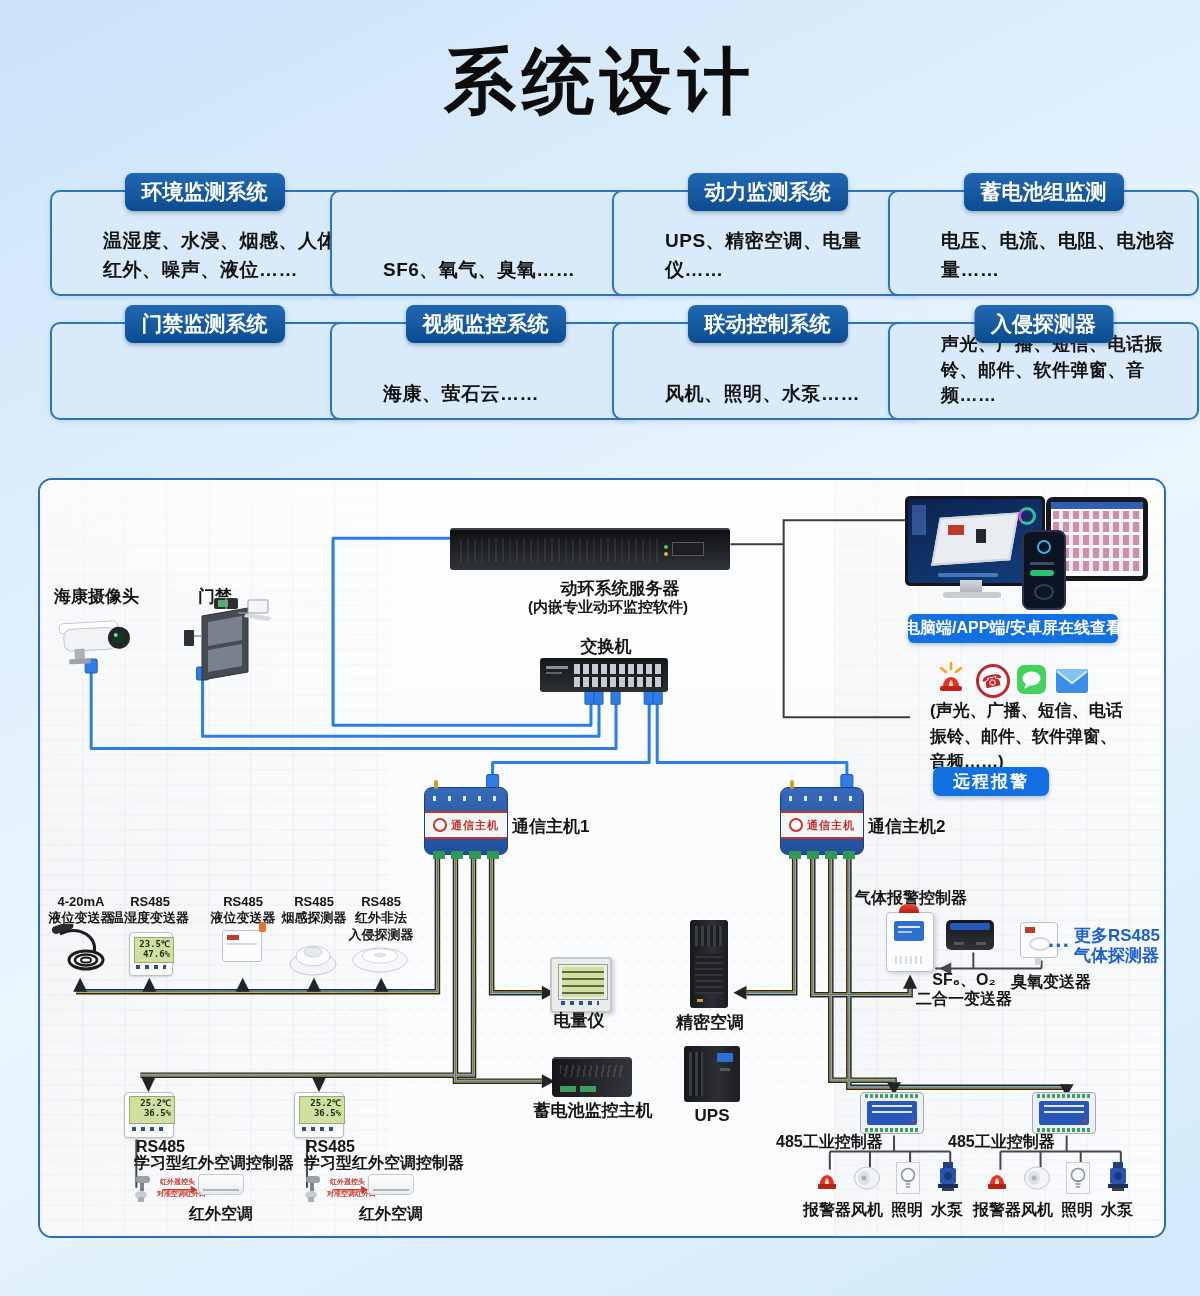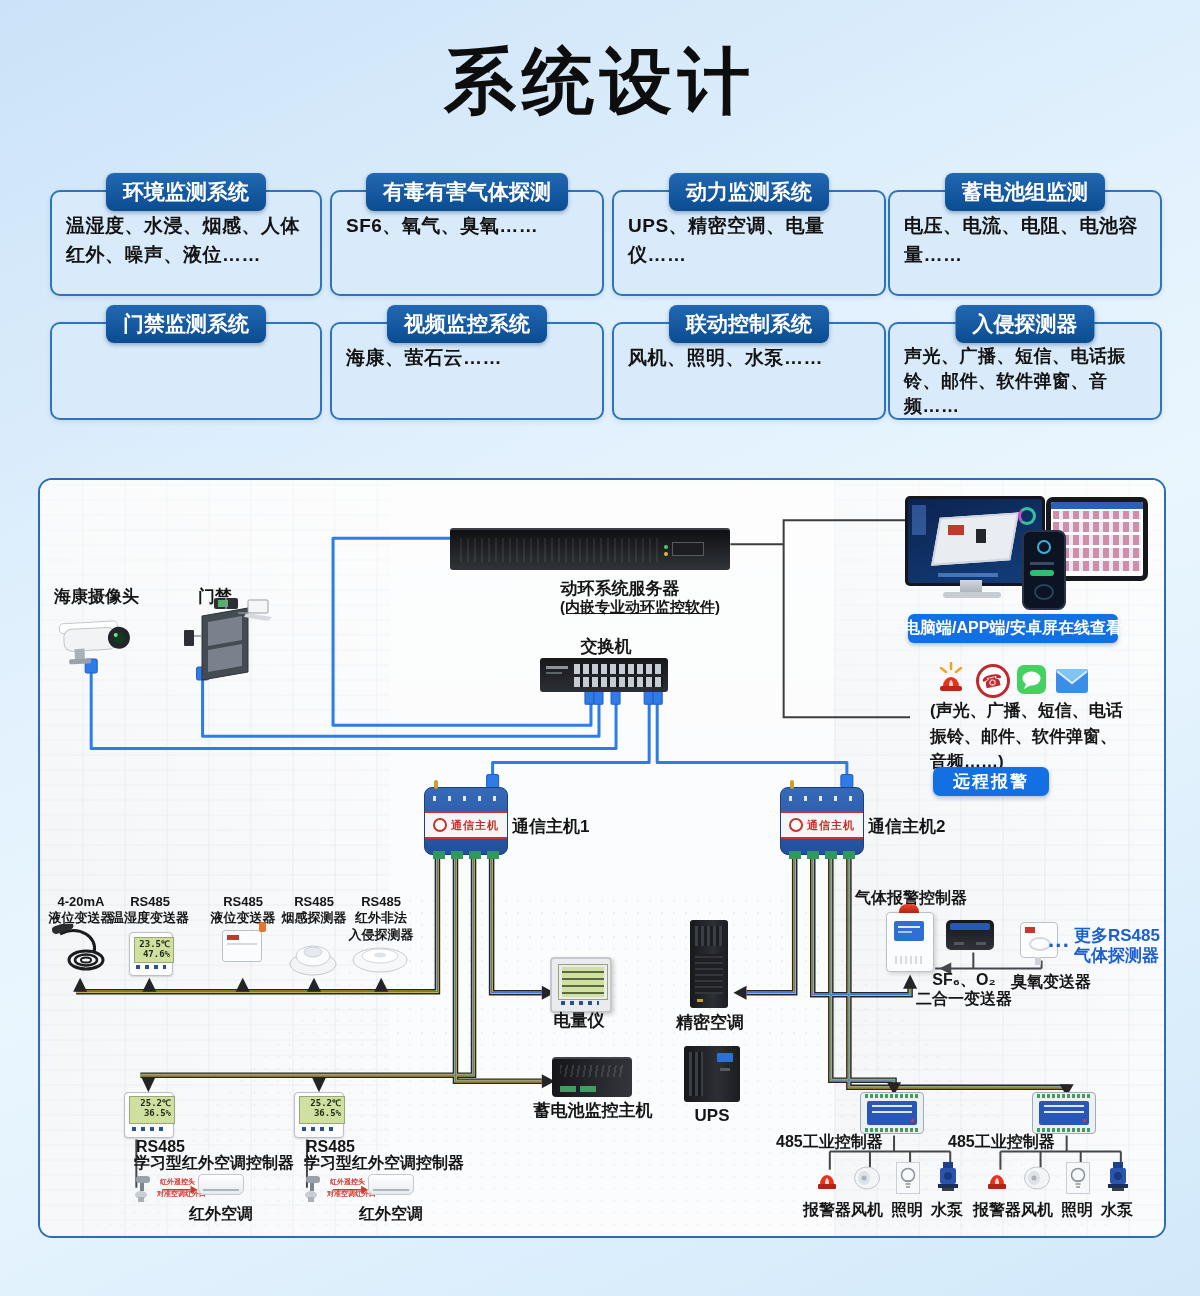--- a/index.html
+++ b/index.html
@@ -9,21 +9,21 @@
     background:linear-gradient(155deg,#cbe3f8 0%,#e2f1fd 38%,#eaf6fe 55%,#d2e9fa 100%);
   }
   .abs{position:absolute;}
   .title{
     position:absolute;top:34px;left:0;width:1200px;text-align:center;
     font-size:72px;font-weight:900;color:#0d0d0d;letter-spacing:6px;
   }
   .card{
     position:absolute;background:#d9ebfa;border:2px solid #2e74b8;border-radius:10px;
     box-shadow:0 2px 5px rgba(30,80,140,.12);
-    display:flex;align-items:flex-start;
+    display:flex;align-items:flex-end;padding-left:37px;
   }
   .card .tab{
     position:absolute;top:-19px;left:50%;transform:translateX(-50%);
     background:linear-gradient(180deg,#2168b2 0%,#0b4c91 100%);
     color:#fff;font-size:21px;font-weight:800;white-space:nowrap;
     padding:5px 17px;border-radius:8px;box-shadow:0 2px 4px rgba(10,50,100,.35);
   }
   .card .cbody{
     padding:20px 14px 10px 14px;font-size:19px;font-weight:700;color:#131313;
     line-height:1.5;letter-spacing:.5px;width:100%;
@@ -80,21 +80,20 @@
 </head>
 <body>
 
 <div class="title">系统设计</div>
 
 <div class="card" style="left:50px;top:190px;width:268px;height:102px;">
   <div class="tab">环境监测系统</div>
   <div class="cbody">温湿度、水浸、烟感、人体红外、噪声、液位……</div>
 </div>
 <div class="card" style="left:330px;top:190px;width:270px;height:102px;">
-  <div class="tab">有毒有害气体探测</div>
   <div class="cbody">SF6、氧气、臭氧……</div>
 </div>
 <div class="card" style="left:612px;top:190px;width:270px;height:102px;">
   <div class="tab">动力监测系统</div>
   <div class="cbody">UPS、精密空调、电量仪……</div>
 </div>
 <div class="card" style="left:888px;top:190px;width:270px;height:102px;">
   <div class="tab">蓄电池组监测</div>
   <div class="cbody">电压、电流、电阻、电池容量……</div>
 </div>
@@ -246,21 +245,21 @@
     <path d="M26,40 H34 M58,13 V2 M70,17 H80" stroke="#8b949d" stroke-width="1.5" fill="none"></path>
   </svg>
 
   <div class="abs" style="left:410px;top:48px;width:280px;height:40px;background:linear-gradient(180deg,#0f1012,#303439);border-radius:3px;border-top:2px solid #3c4046;">
     <div class="abs" style="left:10px;top:8px;right:70px;bottom:8px;background:repeating-linear-gradient(90deg,rgba(255,255,255,.07) 0 2px,transparent 2px 7px);"></div>
     <div class="abs" style="right:26px;top:12px;width:30px;height:12px;background:#1c1e22;border:1px solid #565b62;"></div>
     <div class="abs" style="right:62px;top:15px;width:4px;height:4px;border-radius:50%;background:#46d06a;"></div>
     <div class="abs" style="right:62px;top:22px;width:4px;height:4px;border-radius:50%;background:#e3b73a;"></div>
   </div>
   <div class="lbl" style="left:460px;top:98px;width:240px;font-size:17px;">动环系统服务器</div>
-  <div class="lbl" style="left:468px;top:118px;width:264px;font-size:15px;text-decoration:underline;">(内嵌专业动环监控软件)</div>
+  <div class="lbl" style="left:436px;top:118px;width:264px;font-size:15px;">(内嵌专业动环监控软件)</div>
 
   <div class="lbl" style="left:506px;top:156px;width:120px;font-size:17px;">交换机</div>
   <div class="abs" style="left:500px;top:178px;width:128px;height:34px;background:linear-gradient(180deg,#17181b,#2c2f34);border-radius:3px;">
     <div class="abs" style="left:6px;top:8px;width:22px;height:3px;background:#8a939c;"></div>
     <div class="abs" style="left:6px;top:14px;width:16px;height:2px;background:#5c646c;"></div>
     <div class="abs" style="left:34px;top:6px;right:5px;height:10px;background:repeating-linear-gradient(90deg,#c6ccd3 0 6px,#17181b 6px 9px);"></div>
     <div class="abs" style="left:34px;top:19px;right:5px;height:10px;background:repeating-linear-gradient(90deg,#c6ccd3 0 6px,#17181b 6px 9px);"></div>
   </div>
 
   <div>

